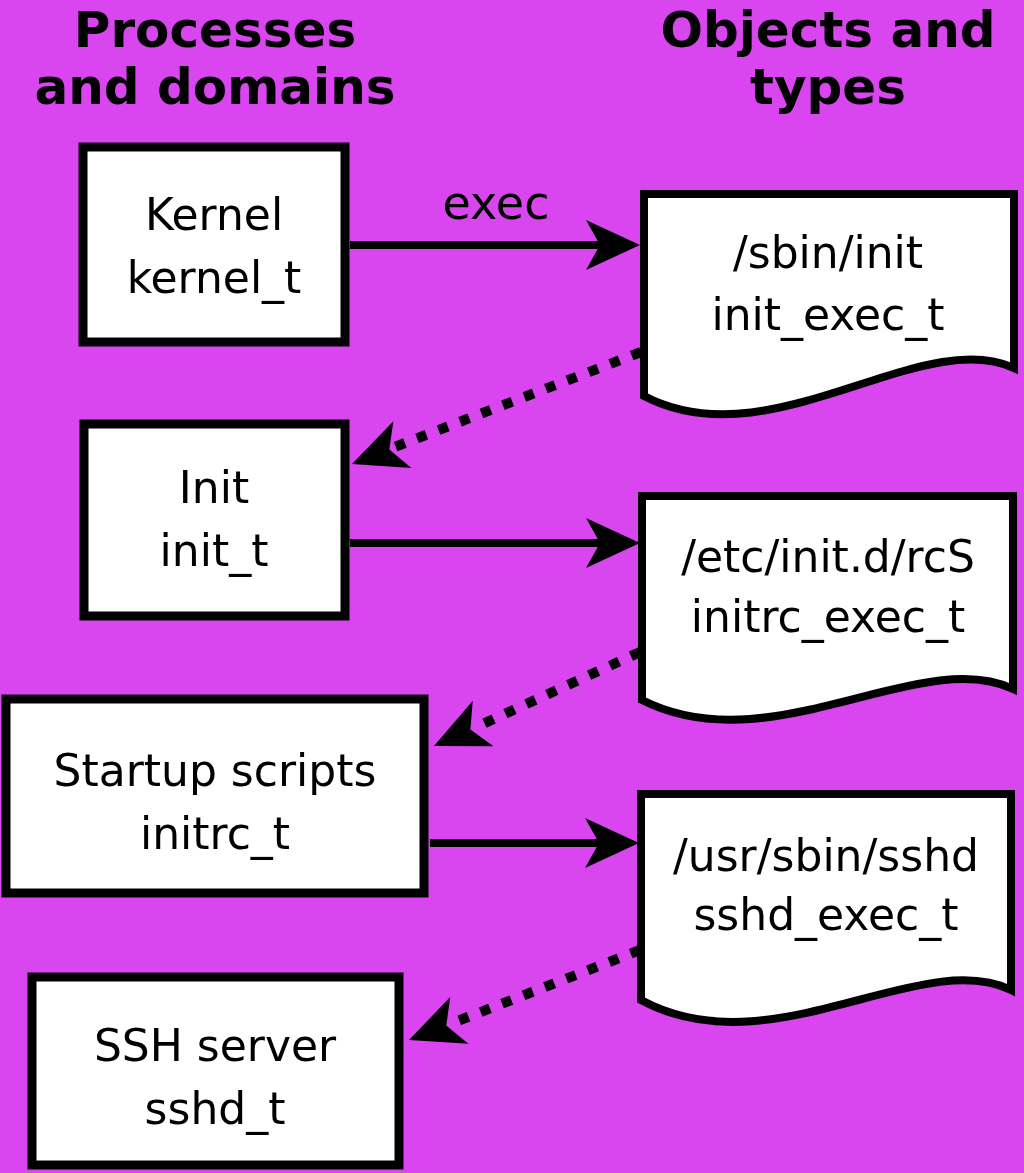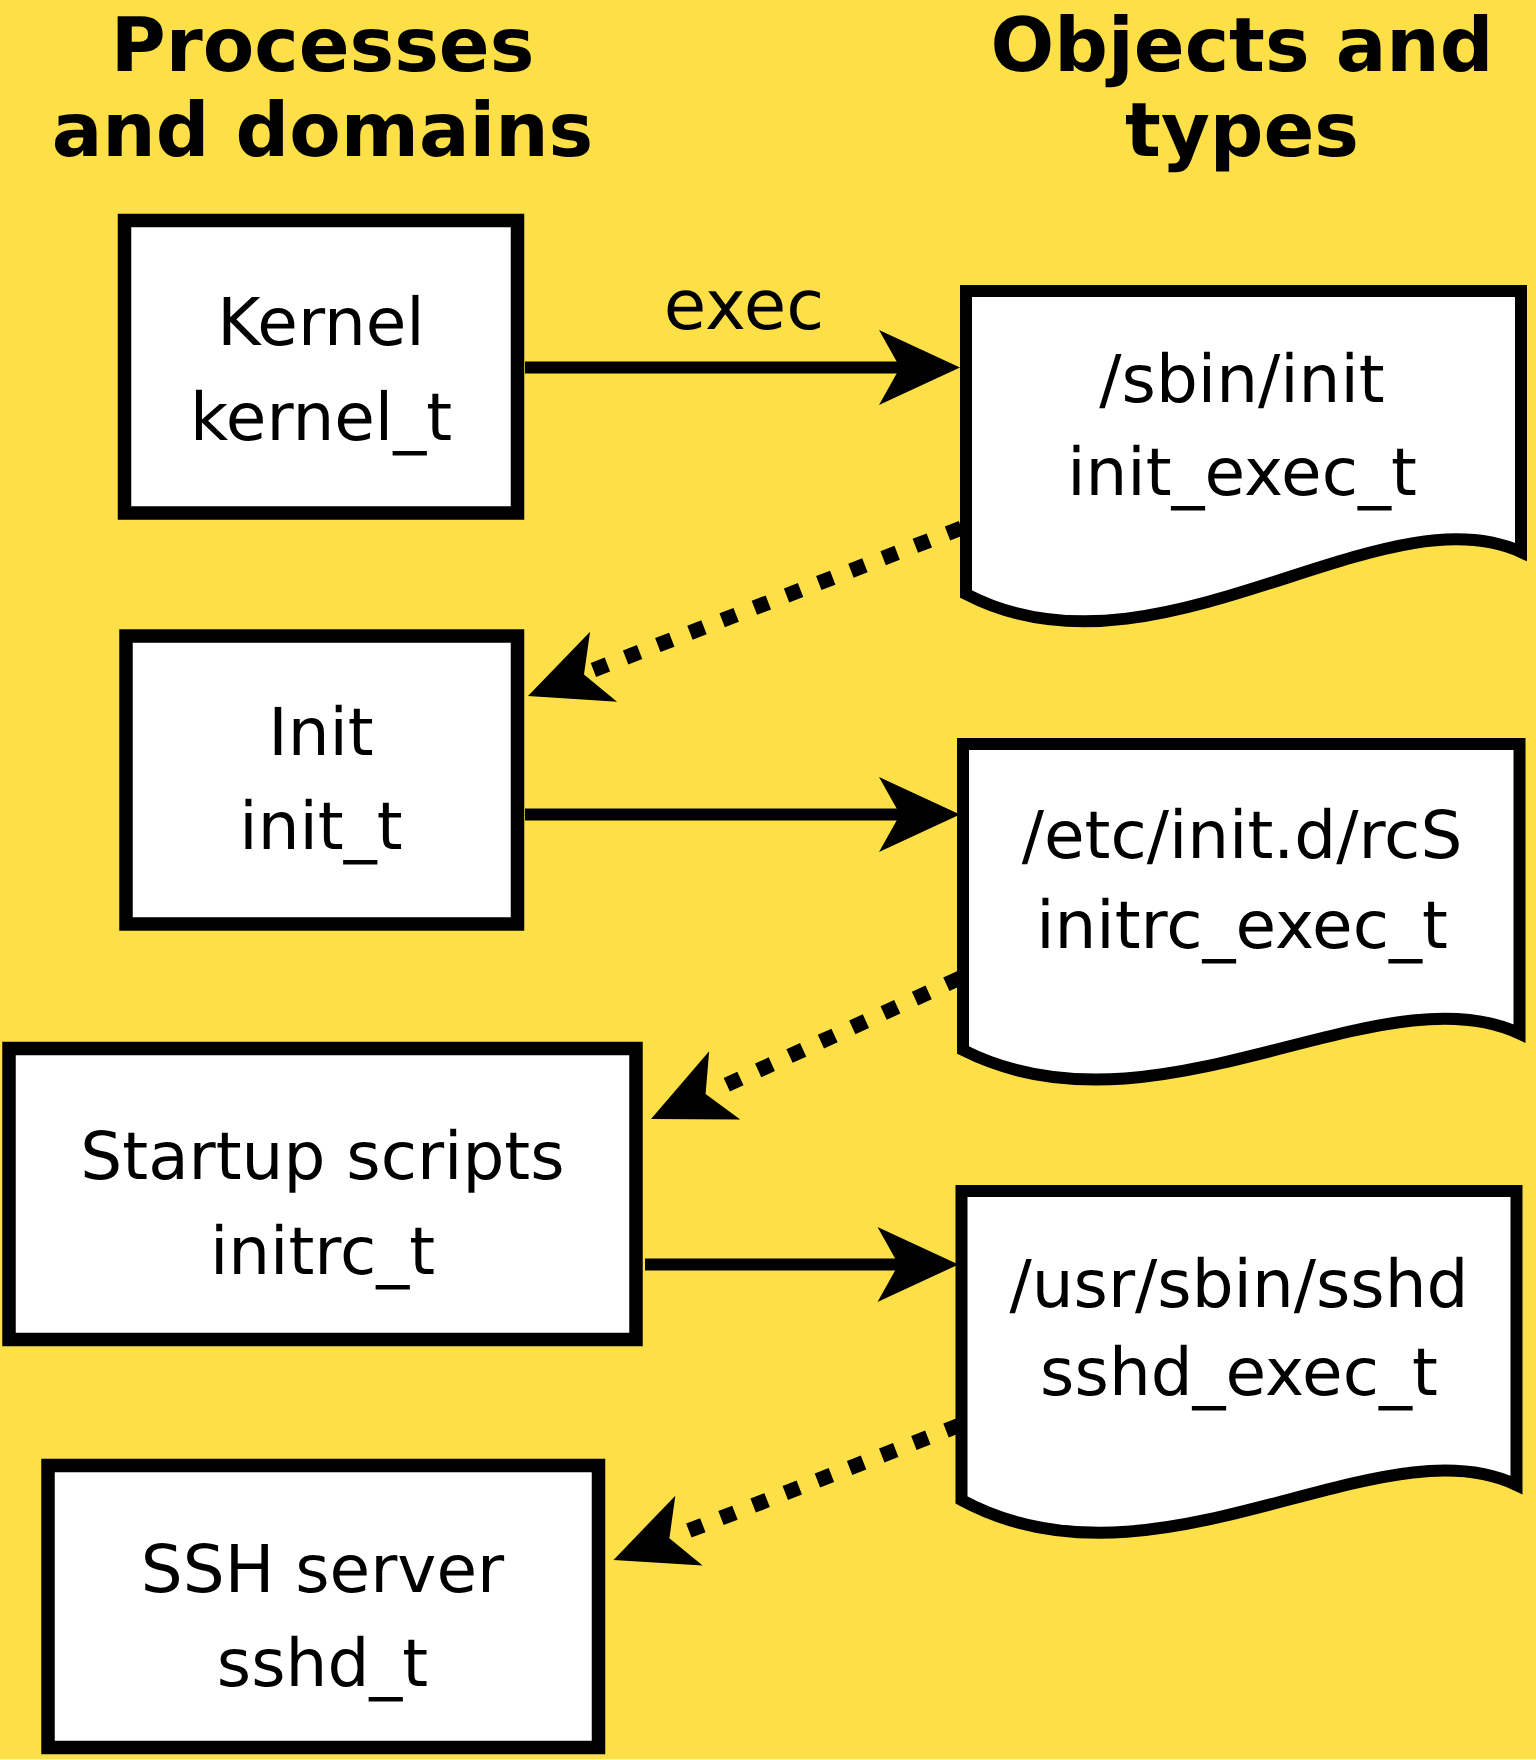--- a/index.html
+++ b/index.html
@@ -3,21 +3,21 @@
 <meta charset="utf-8">
 <style>
   html, body {
     margin: 0;
     padding: 0;
     background: #ffffff;
   }
   .diagram-wrap {
     width: 1024px;
     height: 1173px;
-    background: #fde047;
+    background: #d946ef;
     position: relative;
     overflow: hidden;
   }
   svg {
     display: block;
   }
   .hdr {
     font-family: "DejaVu Sans", "Liberation Sans", sans-serif;
     font-size: 50px;
     font-weight: bold;

